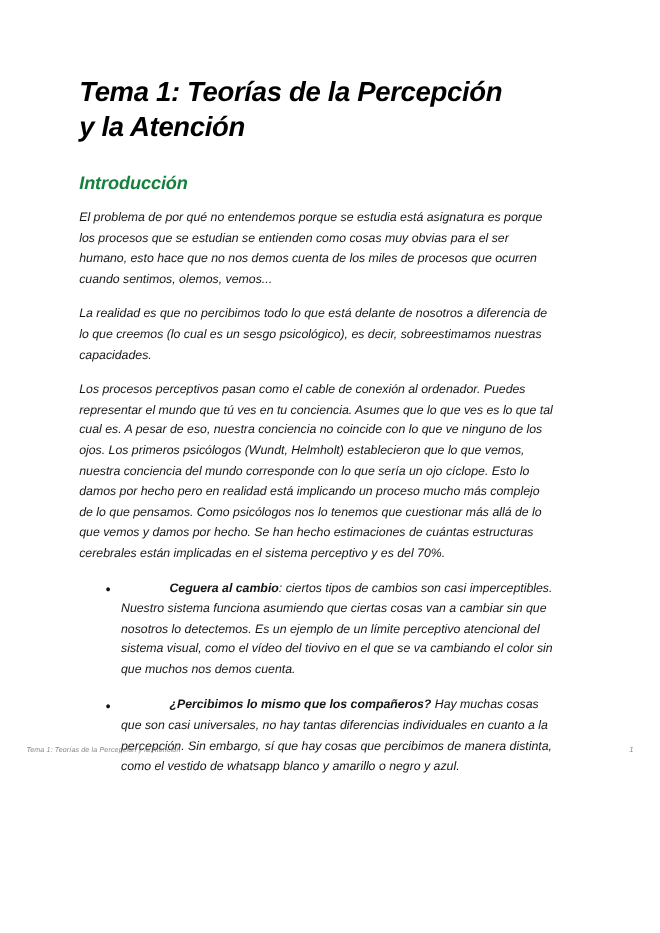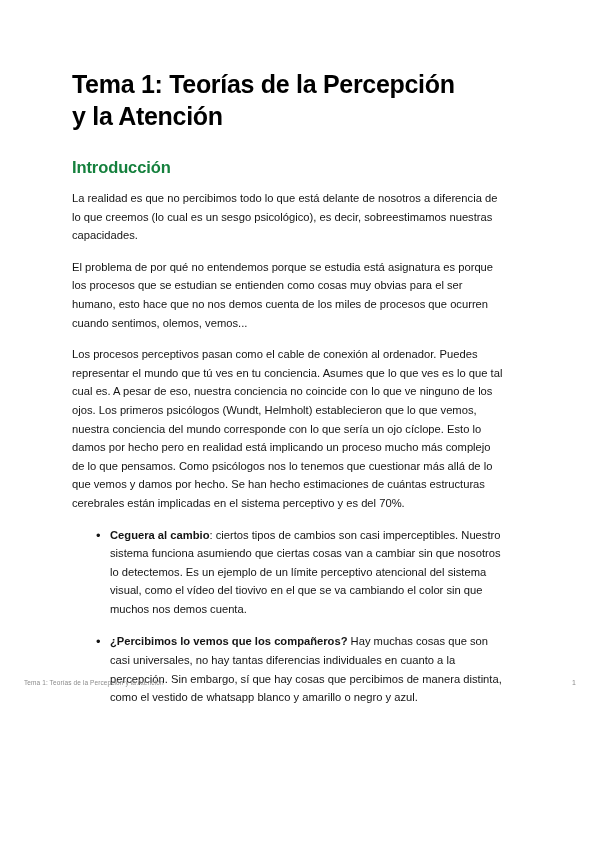--- a/index.html
+++ b/index.html
@@ -15,20 +15,21 @@
     position: relative;
     overflow: hidden;
   }
   .page {
     width: 600px;
     height: 712px;
     box-sizing: border-box;
     padding: 68px 96px 0 72px;
     position: relative;
     background: #ffffff;
+    font-style: italic;
   }
   h1.doc-title {
     font-size: 25px;
     line-height: 1.28;
     font-weight: bold;
     margin: 0 0 26px 0;
     letter-spacing: -0.3px;
     color: #000000;
     max-width: 390px;
   }
@@ -62,20 +63,21 @@
   ul.bullets li::before {
     content: "\2022";
     position: absolute;
     left: 0;
     top: -1px;
     font-size: 13px;
     color: #141414;
   }
   .lead {
     font-weight: bold;
+    margin-left: 44px;
   }
   .footer {
     position: absolute;
     left: 24px;
     right: 24px;
     bottom: 26px;
     display: flex;
     justify-content: space-between;
     align-items: baseline;
     font-size: 6.5px;
@@ -89,27 +91,27 @@
 </style>
 </head>
 <body>
 
 <div class="page">
 
   <h1 class="doc-title">Tema 1: Teorías de la Percepción y la Atención</h1>
 
   <h2 class="section-title">Introducción</h2>
 
+  <p class="para">El problema de por qué no entendemos porque se estudia está asignatura es porque los procesos que se estudian se entienden como cosas muy obvias para el ser humano, esto hace que no nos demos cuenta de los miles de procesos que ocurren cuando sentimos, olemos, vemos...</p>
   <p class="para">La realidad es que no percibimos todo lo que está delante de nosotros a diferencia de lo que creemos (lo cual es un sesgo psicológico), es decir, sobreestimamos nuestras capacidades.</p>
-  <p class="para">El problema de por qué no entendemos porque se estudia está asignatura es porque los procesos que se estudian se entienden como cosas muy obvias para el ser humano, esto hace que no nos demos cuenta de los miles de procesos que ocurren cuando sentimos, olemos, vemos...</p>
   <p class="para">Los procesos perceptivos pasan como el cable de conexión al ordenador. Puedes representar el mundo que tú ves en tu conciencia. Asumes que lo que ves es lo que tal cual es. A pesar de eso, nuestra conciencia no coincide con lo que ve ninguno de los ojos. Los primeros psicólogos (Wundt, Helmholt) establecieron que lo que vemos, nuestra conciencia del mundo corresponde con lo que sería un ojo cíclope. Esto lo damos por hecho pero en realidad está implicando un proceso mucho más complejo de lo que pensamos. Como psicólogos nos lo tenemos que cuestionar más allá de lo que vemos y damos por hecho. Se han hecho estimaciones de cuántas estructuras cerebrales están implicadas en el sistema perceptivo y es del 70%.</p>
 
   <ul class="bullets">
     <li><span class="lead">Ceguera al cambio</span><span>: ciertos tipos de cambios son casi imperceptibles. Nuestro sistema funciona asumiendo que ciertas cosas van a cambiar sin que nosotros lo detectemos. Es un ejemplo de un límite perceptivo atencional del sistema visual, como el vídeo del tiovivo en el que se va cambiando el color sin que muchos nos demos cuenta.</span></li>
-    <li><span class="lead">¿Percibimos lo vemos que los compañeros?</span><span> Hay muchas cosas que son casi universales, no hay tantas diferencias individuales en cuanto a la percepción. Sin embargo, sí que hay cosas que percibimos de manera distinta, como el vestido de whatsapp blanco y amarillo o negro y azul.</span></li>
+    <li><span class="lead">¿Percibimos lo mismo que los compañeros?</span><span> Hay muchas cosas que son casi universales, no hay tantas diferencias individuales en cuanto a la percepción. Sin embargo, sí que hay cosas que percibimos de manera distinta, como el vestido de whatsapp blanco y amarillo o negro y azul.</span></li>
   </ul>
 
   <div class="footer">
     <span>Tema 1: Teorías de la Percepción y la Atención</span>
     <span class="page-num">1</span>
   </div>
 
 </div>
 
 </body></html>

